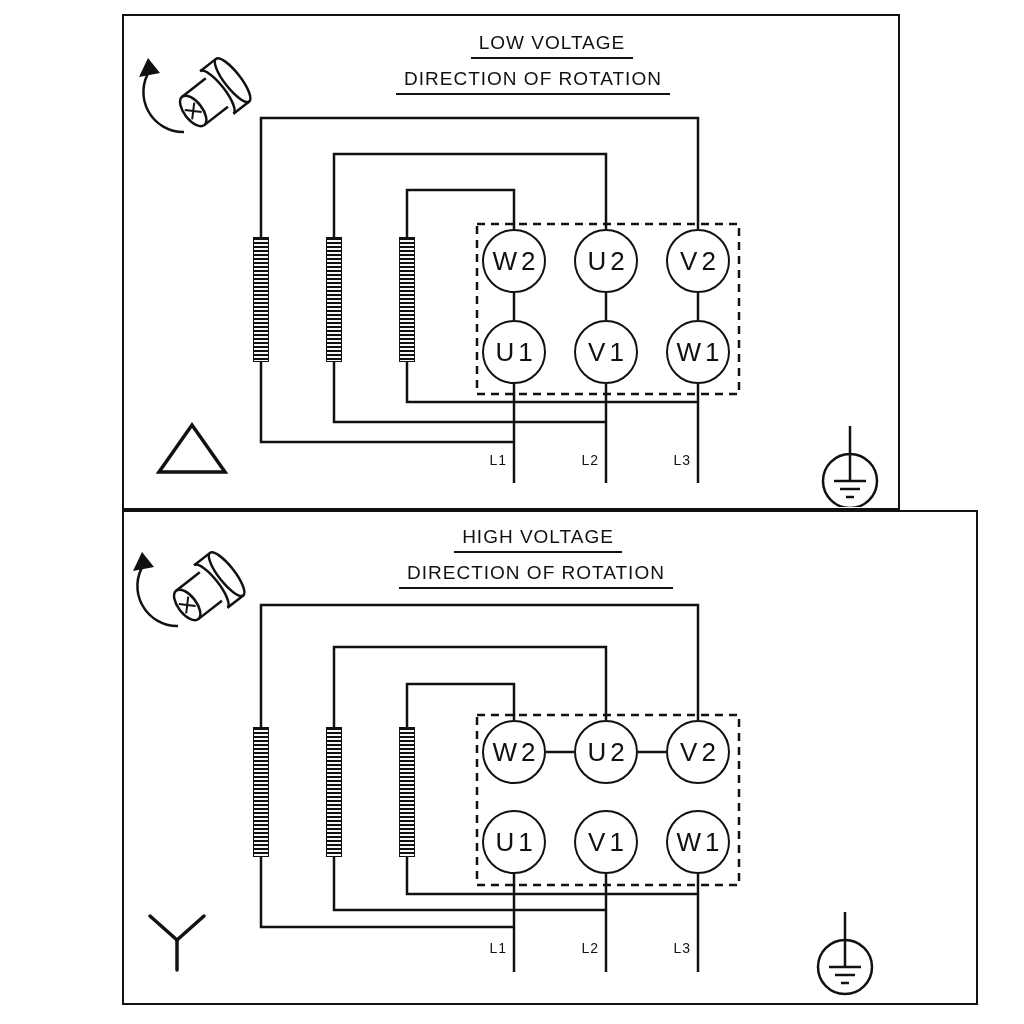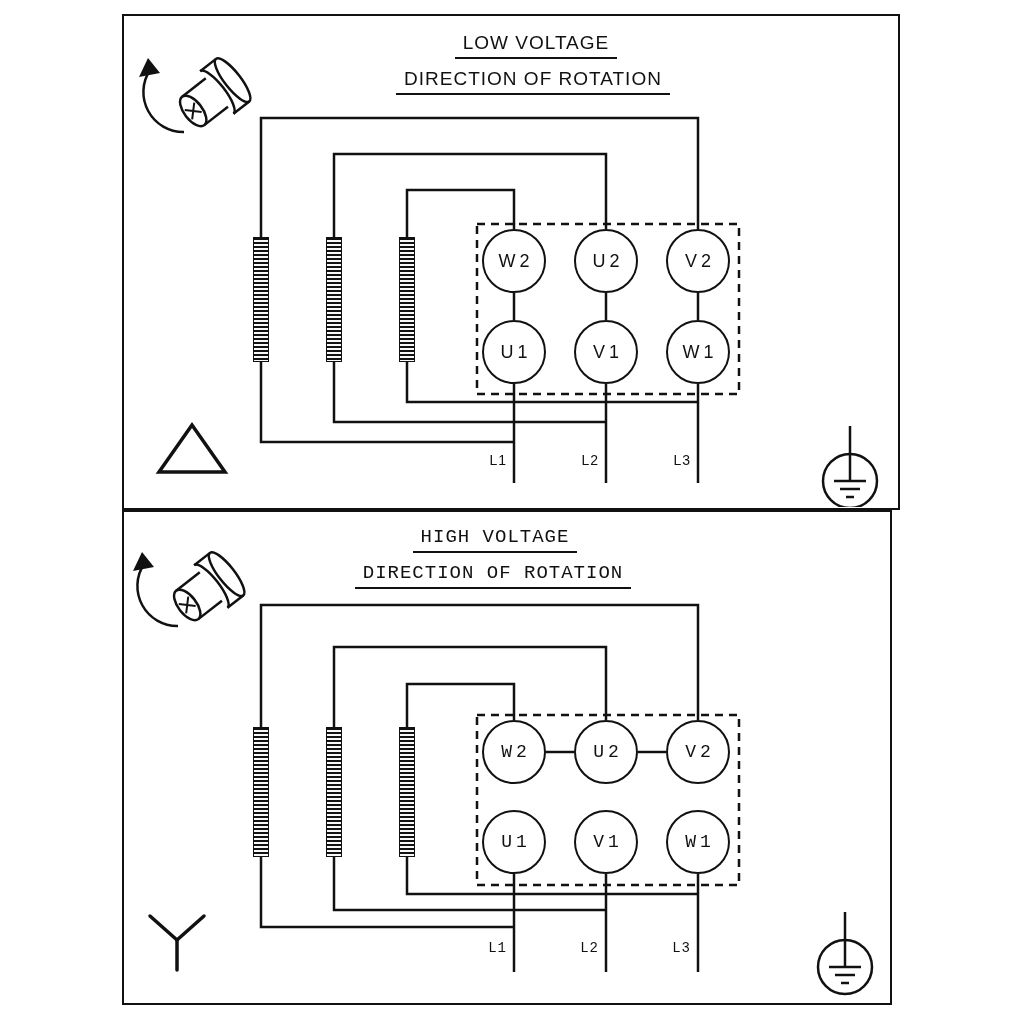--- a/index.html
+++ b/index.html
@@ -1,40 +1,40 @@
 <!DOCTYPE html>
 <html><head>
 <meta charset="utf-8">
 <style>
   html,body{margin:0;padding:0;background:#fff;}
   .canvas{position:relative;width:1024px;height:1024px;background:#fff;
           font-family:"Liberation Sans","DejaVu Sans",sans-serif;color:#111;overflow:hidden;}
   .panel{position:absolute;border:2.5px solid #111;background:#fff;box-sizing:border-box;}
   .panel-top{left:122px;top:14px;width:778px;height:496px;}
-  .panel-bottom{left:122px;top:510px;width:770px;height:495px;font-family:Liberation Mono, monospace;}
+  .panel-bottom{left:122px;top:510px;width:856px;height:495px;}
   .titles{position:absolute;left:0;width:100%;text-align:center;}
   .title-line{display:inline-block;font-size:19px;letter-spacing:1px;
               border-bottom:2px solid #111;padding:0 8px 3px 8px;white-space:nowrap;}
   .wires{position:absolute;left:0;top:0;}
   .coil{position:absolute;width:16px;box-sizing:border-box;border:1px solid #111;
         background:repeating-linear-gradient(to bottom,#111 0px,#111 2px,#f8f8f8 2px,#f8f8f8 4px);}
   .terminal{position:absolute;width:64px;height:64px;box-sizing:border-box;
             border:2.5px solid #111;border-radius:50%;background:#fff;
             display:flex;align-items:center;justify-content:center;
-            font-size:18px;letter-spacing:4px;padding-left:4px;}
+            font-size:26px;letter-spacing:4px;padding-left:4px;}
   .lline{position:absolute;width:42px;height:24px;text-align:right;font-size:14px;letter-spacing:1px;}
 </style>
 </head>
 <body>
 
 <div class="canvas">
 
   <div class="panel panel-top">
 
-    <div class="titles" style="top:16px;">
+    <div class="titles" style="top:16px;margin-left:16px;">
       <span class="title-line" style="margin-left:50px;">LOW VOLTAGE</span>
     </div>
     <div class="titles" style="top:52px;">
       <span class="title-line" style="margin-left:44px;">DIRECTION OF ROTATION</span>
     </div>
 
     <svg class="wires" width="776" height="491" viewBox="0 0 776 491">
       <g stroke="#111" stroke-width="2.5" fill="none" stroke-linejoin="miter">
 
         <path d="M137,221 V102 H574 V213"></path>

